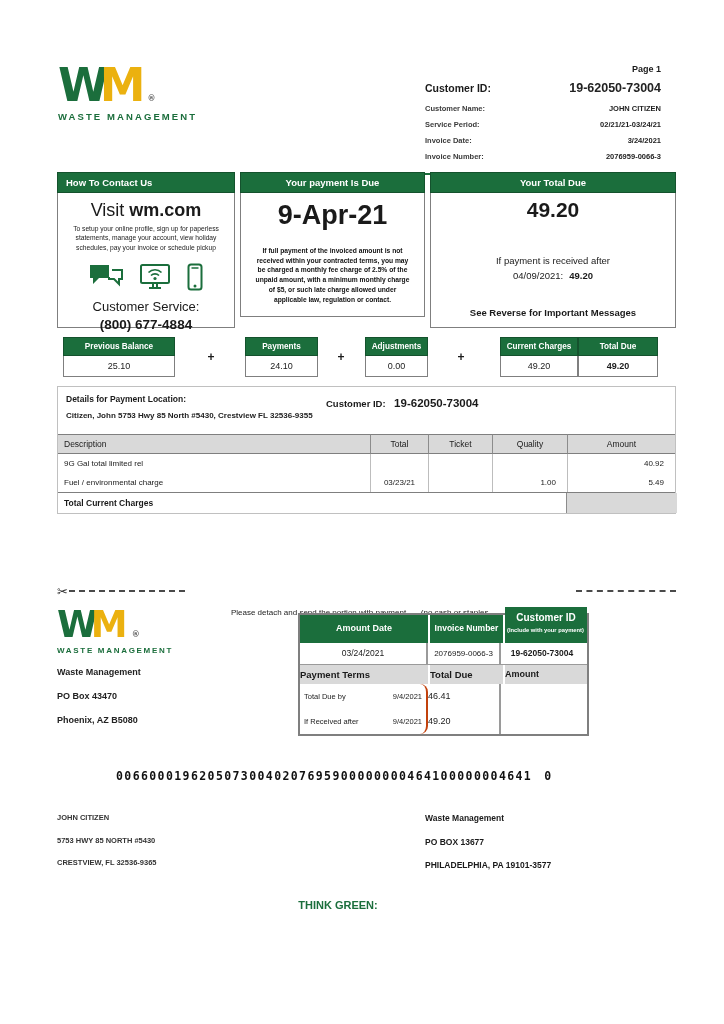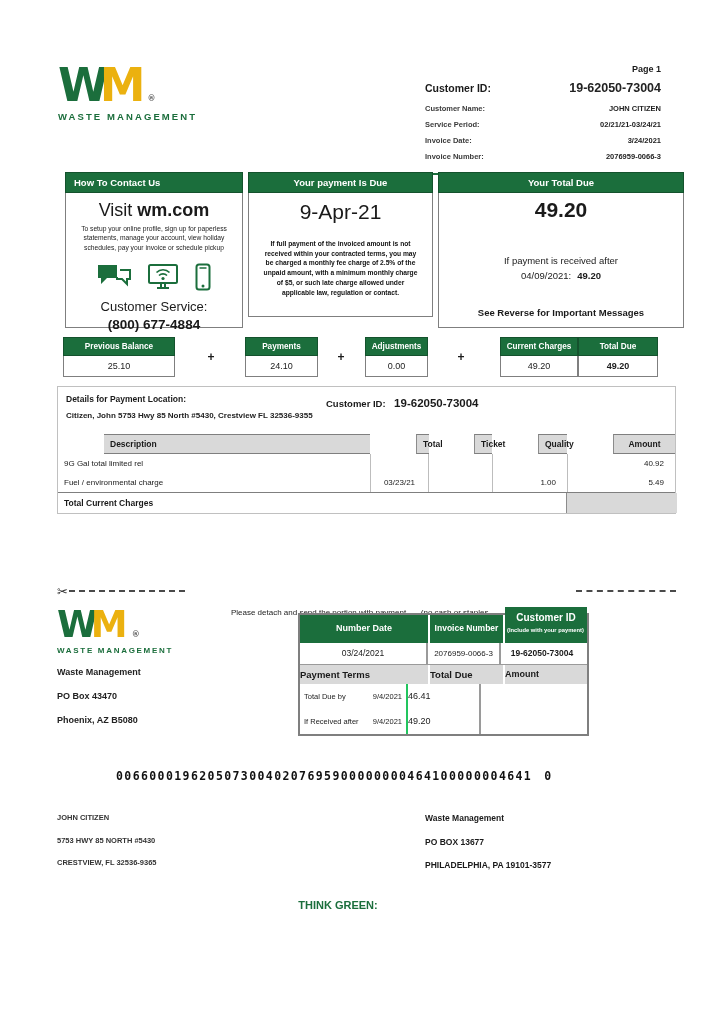--- a/index.html
+++ b/index.html
@@ -18,33 +18,33 @@
   .info{position:absolute;left:425px;top:64px;width:236px;border-bottom:2px solid #1B6E3C;padding-bottom:5px;}
   .info-page{text-align:right;font-weight:bold;font-size:9px;margin-bottom:7px;}
   .info-row{display:flex;justify-content:space-between;align-items:baseline;margin-bottom:7px;}
   .info-row .label{font-size:7.5px;font-weight:bold;color:#3a3a3a;}
   .info-row .value{font-size:7.5px;font-weight:bold;color:#222;}
   .info-row.primary{margin-bottom:9px;}
   .info-row.primary .label{font-size:10.5px;color:#1a1a1a;}
   .info-row.primary .value{font-size:12.5px;}
 
   
-  .boxes{position:absolute;left:57px;top:172px;width:619px;display:flex;gap:5px;margin-left:8px;}
+  .boxes{position:absolute;left:57px;top:172px;width:619px;display:flex;gap:5px;}
   .card{border:1px solid #7f7f7f;background:#fff;box-sizing:border-box;}
   .card-title{background:#1B6E3C;color:#fff;font-weight:bold;font-size:9.5px;padding:4px 8px;border:1px solid #14522d;margin:-1px -1px 0 -1px;}
   .card1{width:178px;height:156px;}
   .card2{width:185px;height:145px;}
   .card3{width:246px;height:156px;}
   .tc{text-align:center;}
   .visit{font-size:18px;margin-top:7px;}
   .desc{font-size:6.7px;line-height:1.4;margin-top:3px;padding:0 5px;color:#222;}
   .icons{display:flex;justify-content:center;align-items:flex-end;gap:15px;margin-top:9px;height:30px;}
   .service{font-size:13px;margin-top:8px;}
   .phone{font-size:13.5px;font-weight:bold;margin-top:3px;}
-  .due-date{font-size:21px;font-weight:normal;margin-top:7px;}
+  .due-date{font-size:27px;font-weight:bold;margin-top:7px;}
   .note{font-size:6.7px;font-weight:bold;line-height:1.45;padding:0 12px;margin-top:15px;color:#111;}
   .total-amt{font-size:21px;font-weight:bold;margin-top:5px;}
   .late{font-size:9.5px;margin-top:32px;line-height:1.55;}
   .late .amt{font-weight:bold;margin-left:6px;}
   .reverse{font-size:9.5px;font-weight:bold;margin-top:24px;}
 
   
   .summary{position:absolute;left:0;top:337px;width:724px;height:42px;}
   .sum-box{position:absolute;top:0;box-sizing:border-box;}
   .sum-head{background:#1B6E3C;color:#fff;font-weight:bold;font-size:8.2px;text-align:center;padding:4px 0;border:1px solid #14522d;}
@@ -55,21 +55,21 @@
   
   .details{position:absolute;left:57px;top:386px;width:619px;border:1px solid #c0c0c0;background:#fff;box-sizing:border-box;}
   .details-top{position:relative;padding:7px 8px 2px;}
   .d-title{font-weight:bold;font-size:8.5px;}
   .d-cust{position:absolute;left:268px;top:6px;font-weight:bold;white-space:nowrap;}
   .d-cust .lbl{font-size:9.5px;}
   .d-cust .id{font-size:11.5px;margin-left:4px;}
   .d-addr{font-size:8px;font-weight:bold;margin-top:7px;color:#222;}
   .d-table{margin-top:12px;}
   .d-row{display:grid;grid-template-columns:312px 58px 64px 75px 108px;}
-  .d-h{background:#d9d9d9;font-weight:bold;font-size:8.5px;padding:4px 6px;border-top:1px solid #7f7f7f;border-bottom:1px solid #7f7f7f;box-sizing:border-box;margin-left:46px;}
+  .d-h{background:#d9d9d9;font-weight:normal;font-size:8.5px;padding:4px 6px;border-top:1px solid #7f7f7f;border-bottom:1px solid #7f7f7f;box-sizing:border-box;}
   .d-h+.d-h{border-left:1px solid #8c8c8c;}
   .d-c{font-size:8px;padding:5px 6px;box-sizing:border-box;}
   .d-c+.d-c{border-left:1px solid #bdbdbd;}
   .ctr{text-align:center;}
   .rgt{text-align:right;padding-right:11px;}
   .d-foot{display:grid;grid-template-columns:509px 110px;border-top:1px solid #7f7f7f;}
   .d-foot-label{font-weight:bold;font-size:8.5px;padding:5px 6px;border-right:1px solid #8c8c8c;}
   .d-foot-amt{background:#d9d9d9;}
 
   
@@ -98,21 +98,21 @@
   .stv{box-sizing:border-box;line-height:21px;text-align:center;}
   .stv1{width:128px;border-right:2px solid #9a9a9a;font-size:8.5px;}
   .stv2{width:73px;border-right:2px solid #9a9a9a;font-size:8px;}
   .stv3{width:82px;font-size:8.5px;font-weight:bold;}
   .stub-gray{display:flex;gap:2px;height:19px;}
   .stg{background:#d9d9d9;font-weight:bold;text-align:left;line-height:19px;box-sizing:border-box;}
   .stg1{width:128px;font-size:9.5px;}
   .stg2{width:73px;font-size:9.5px;}
   .stg3{width:82px;font-size:9px;}
   .stub-terms{display:flex;height:50px;}
-  .stt1{width:108px;border-right:2px solid #22c55e;box-sizing:border-box;}
+  .stt1{width:128px;border-right:2px solid #c2410c;box-sizing:border-box;border-radius:8px;}
   .stt2{width:73px;border-right:2px solid #9a9a9a;box-sizing:border-box;text-align:left;}
   .stt3{width:82px;}
   .term-line{display:flex;justify-content:space-between;align-items:center;height:25px;padding:0 4px;font-size:7.5px;color:#222;}
   .term-amt{height:25px;line-height:25px;font-size:9px;}
 
   
   .ocr{position:absolute;left:116px;top:769px;font-family:"DejaVu Sans Mono",monospace;font-size:11.5px;font-weight:bold;letter-spacing:1.4px;color:#111;white-space:nowrap;}
   .ocr .suffix{margin-left:12px;}
 
   
@@ -288,21 +288,21 @@
     </div>
     <div class="stub-lines">
       <div>Waste Management</div>
       <div>PO Box 43470</div>
       <div>Phoenix, AZ B5080</div>
     </div>
   </div>
 
   <div class="stub-table">
     <div class="stub-head">
-      <div class="sth sth1">Number Date</div>
+      <div class="sth sth1">Amount Date</div>
       <div class="sth sth2">Invoice Number</div>
       <div class="sth sth3">
         <span>Customer ID</span>
         <span class="sub">(Include with your payment)</span>
       </div>
     </div>
     <div class="stub-vals">
       <div class="stv stv1">03/24/2021</div>
       <div class="stv stv2">2076959-0066-3</div>
       <div class="stv stv3">19-62050-73004</div>

